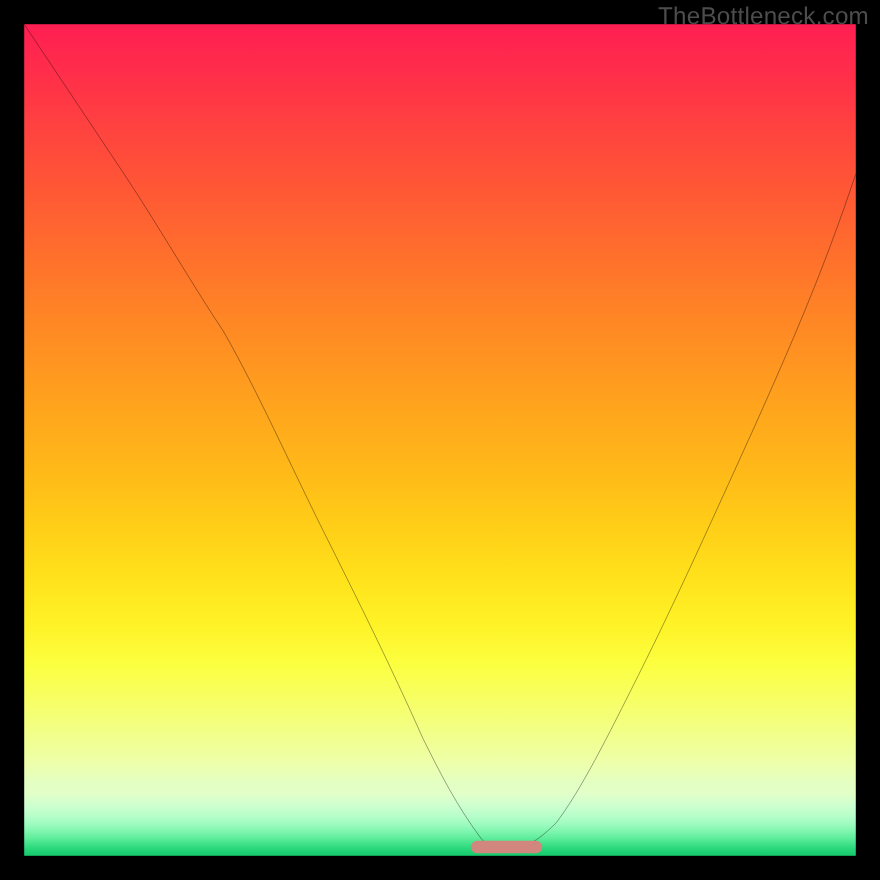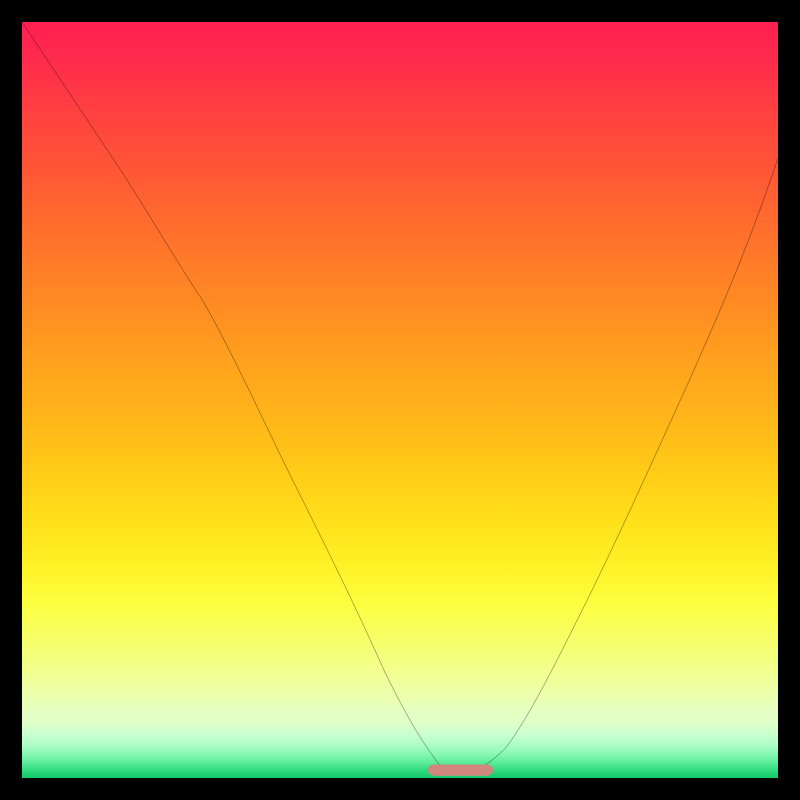--- a/index.html
+++ b/index.html
@@ -87,14 +87,15 @@
                C 56 99, 57 99, 59 99
                C 60.5 99, 62 98, 64 96
                C 67 92, 70 86, 74 78
                C 78.5 69, 83 59, 88 48
                C 92 39, 96 30, 100 18" fill="none" stroke="#000" stroke-width="0.33" vector-effect="non-scaling-stroke" stroke-linecap="round"></path>
 
       <rect x="53.7" y="98.2" width="8.6" height="1.5" rx="0.75" ry="0.75" fill="#d1877d"></rect>
     </svg>
   </div>
 
+  <div class="watermark">TheBottleneck.com</div>
 
 </div>
 
 </body></html>

